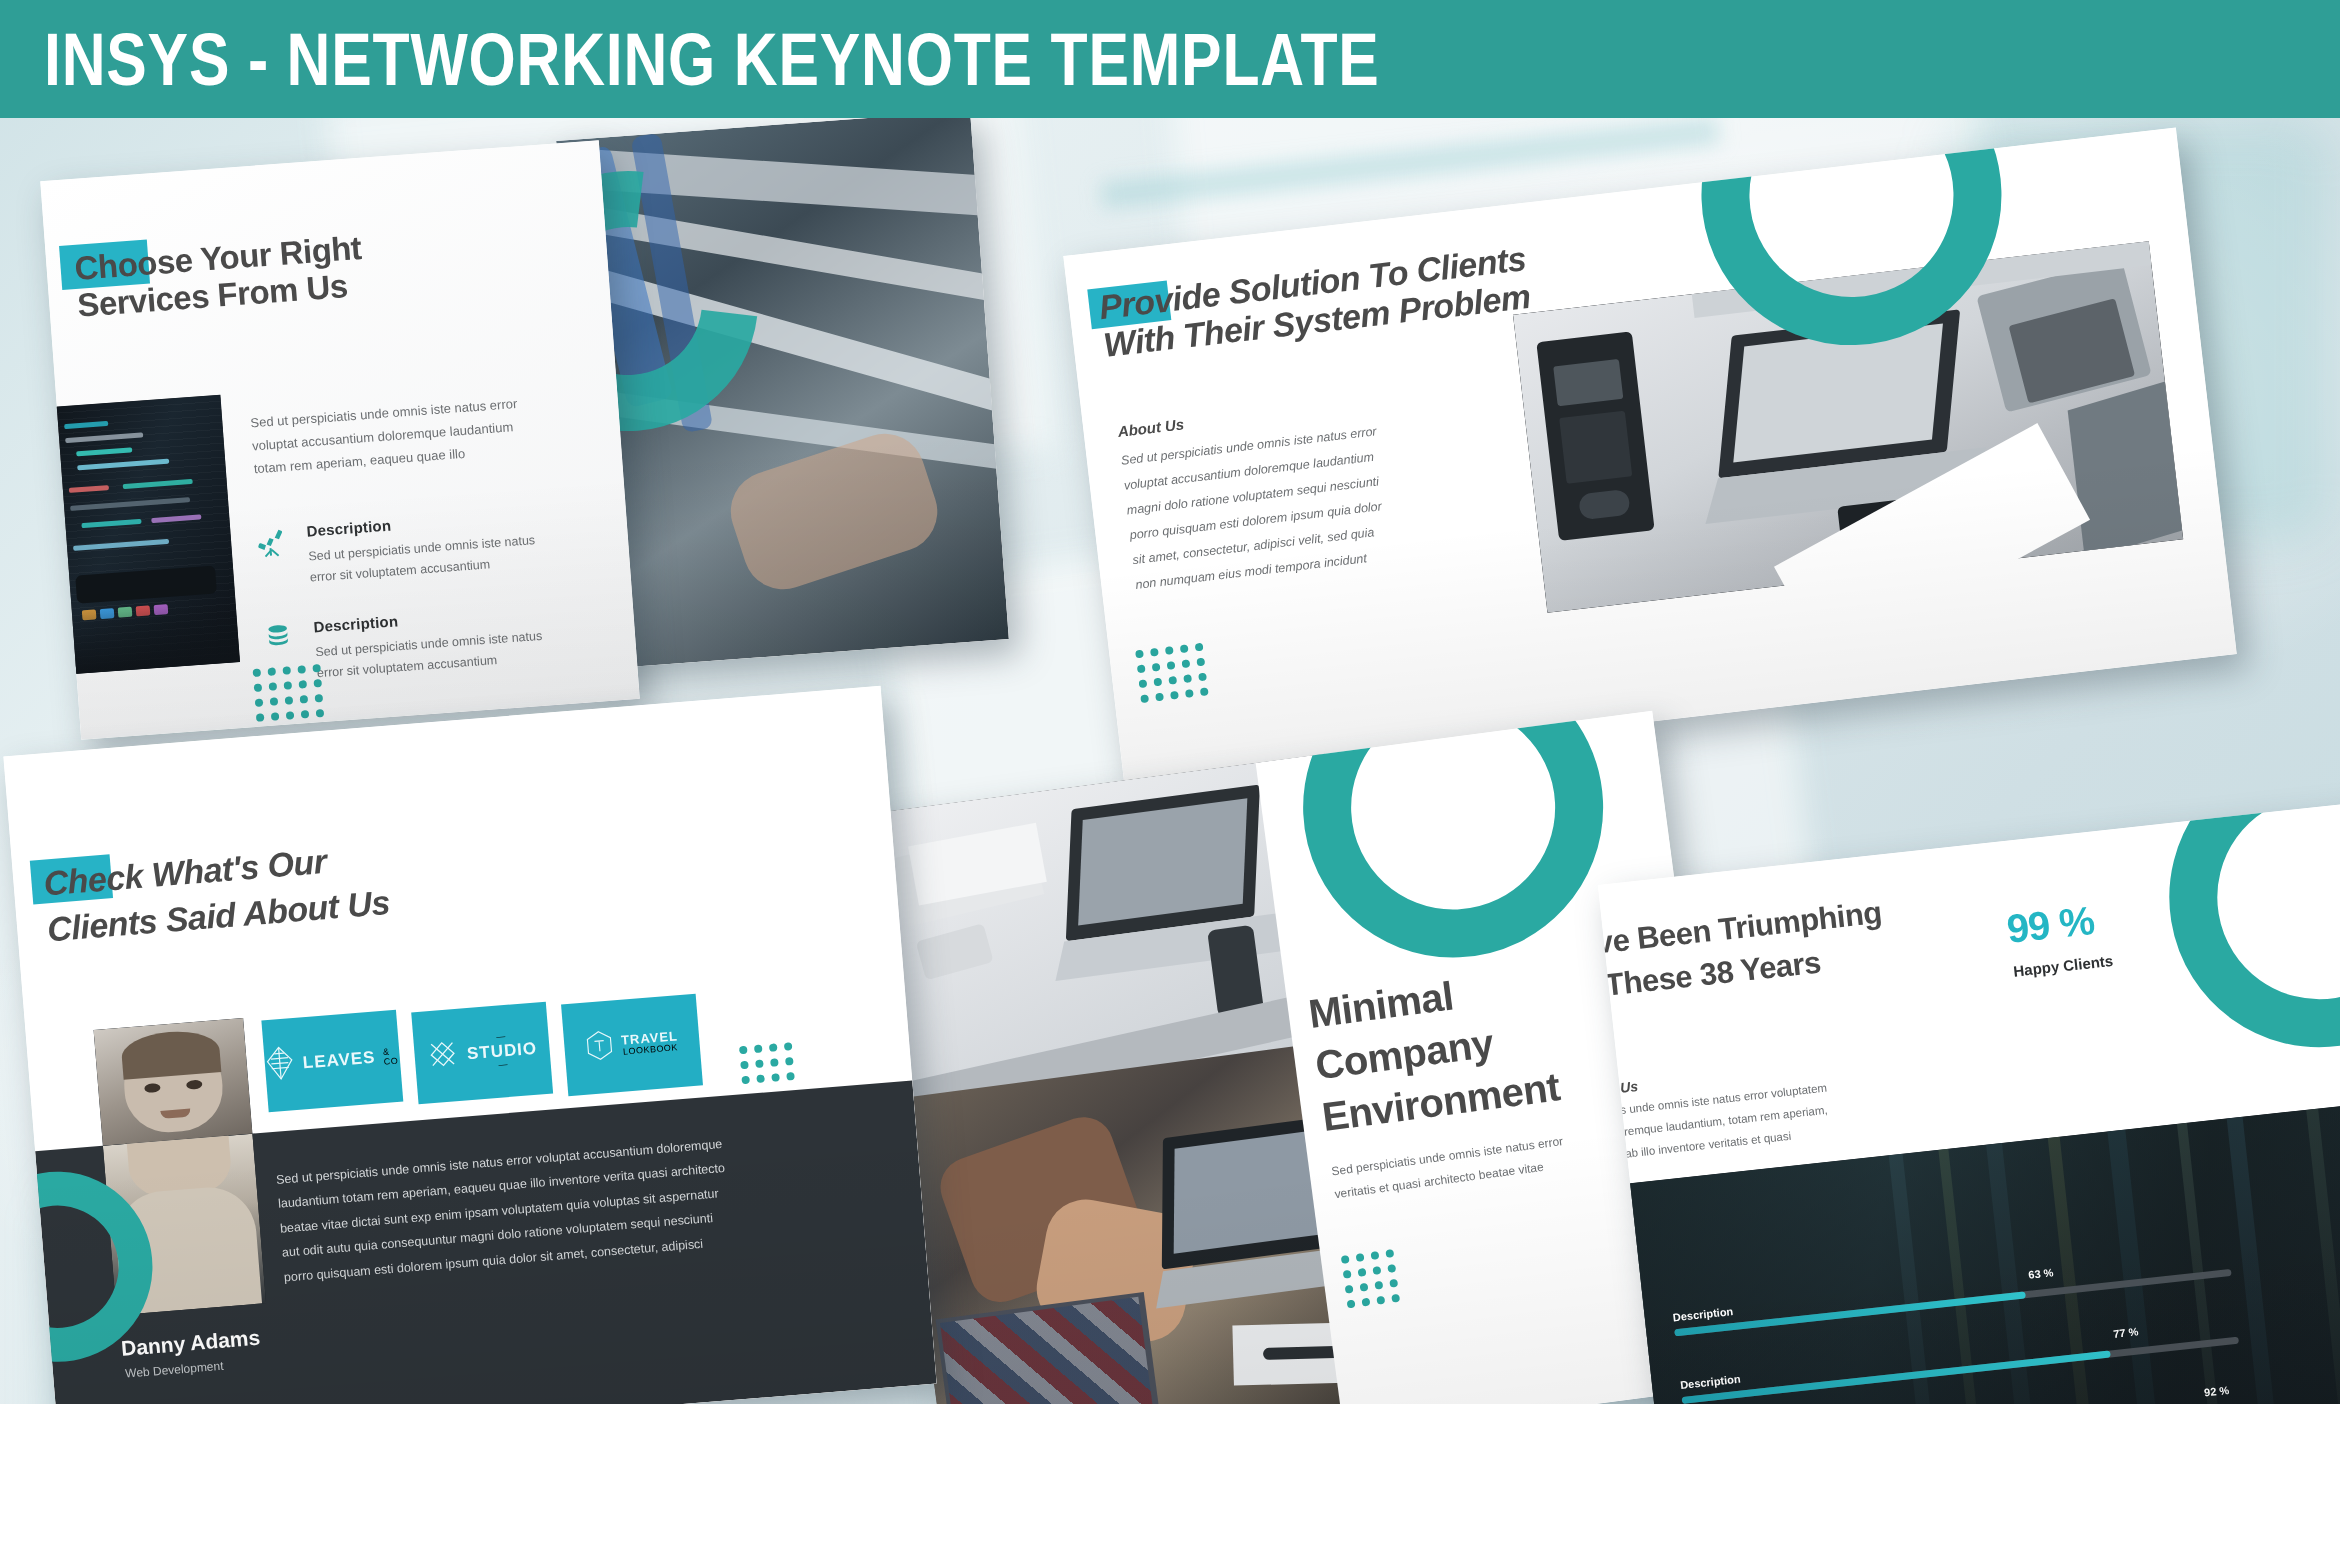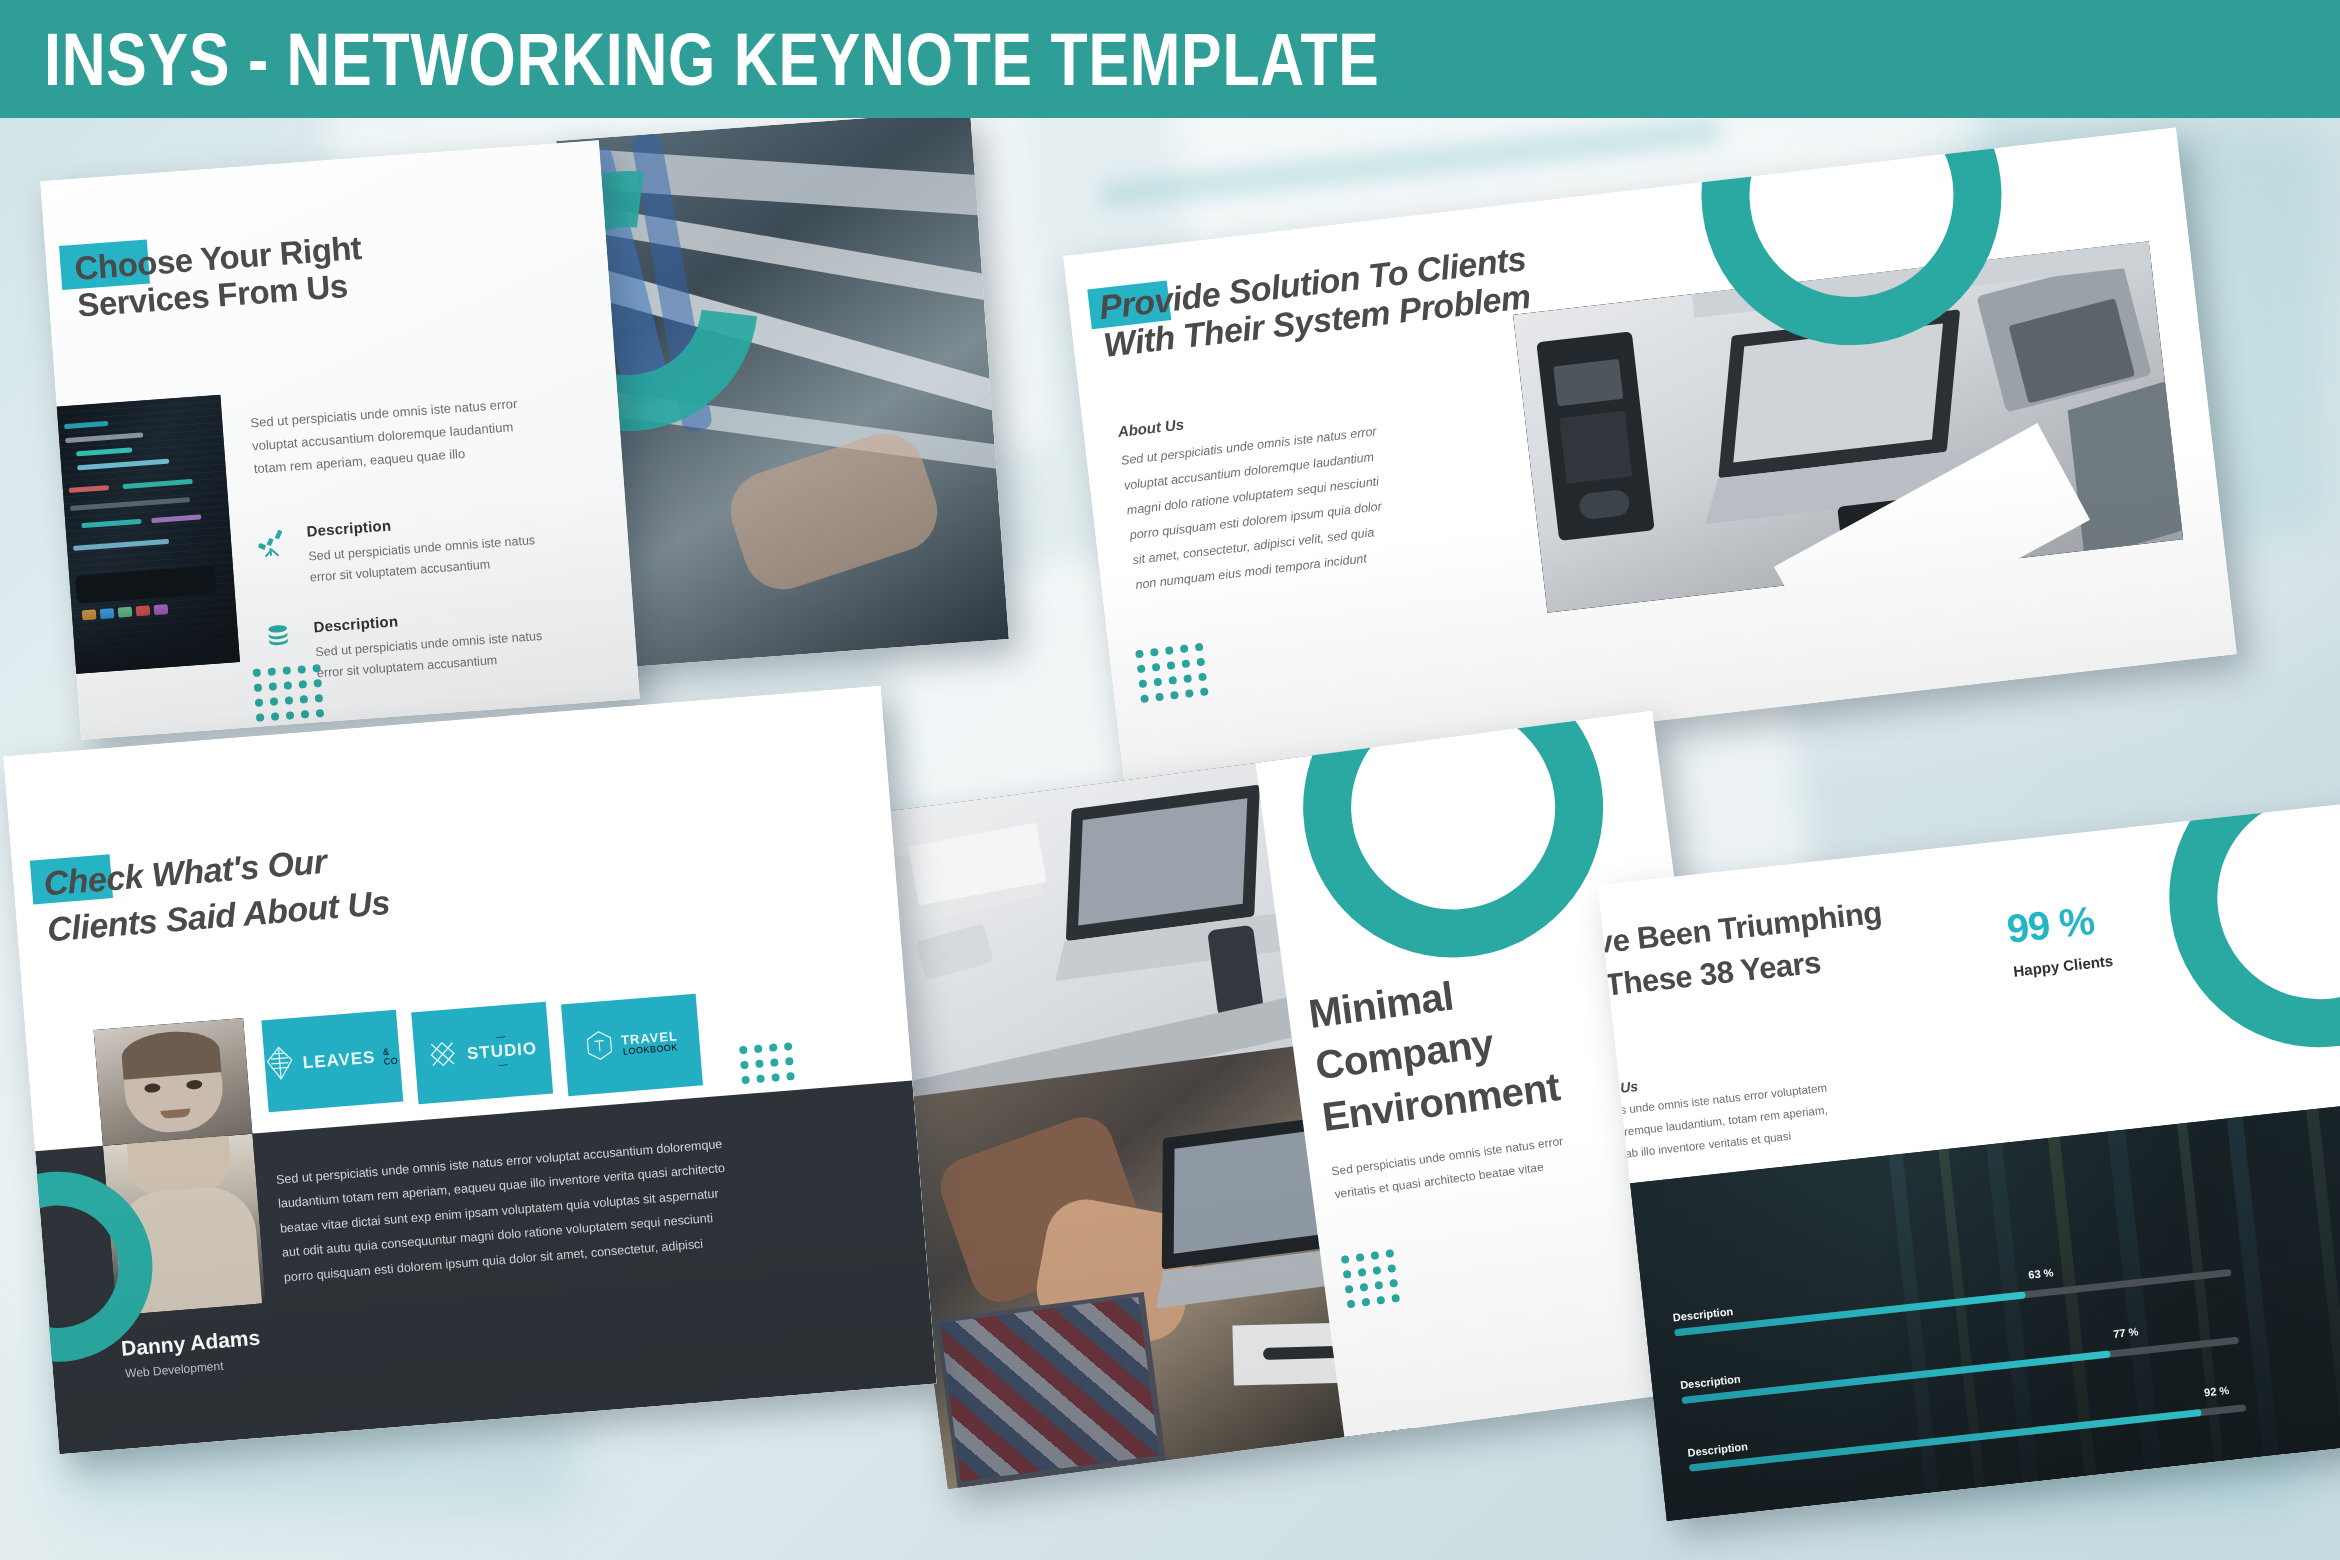--- a/index.html
+++ b/index.html
@@ -5,21 +5,21 @@
   * { box-sizing: border-box; margin: 0; padding: 0; }
   html, body {
     width: 2340px; height: 1560px;
     overflow: hidden;
     font-family: "Liberation Sans", sans-serif;
     background: #ffffff;
   }
 
   #stage {
     position: relative;
-    width: 2340px; height: 1560px;
+    width: 2340px; height: 1404px;
     overflow: hidden;
     background: #dfe9ec;
   }
 
   
   .bg {
     position: absolute; inset: 0;
     background:
       radial-gradient(ellipse 700px 400px at 18% 78%, rgba(255,255,255,.85), rgba(255,255,255,0) 70%),
       radial-gradient(ellipse 900px 500px at 80% 28%, rgba(255,255,255,.75), rgba(255,255,255,0) 70%),

